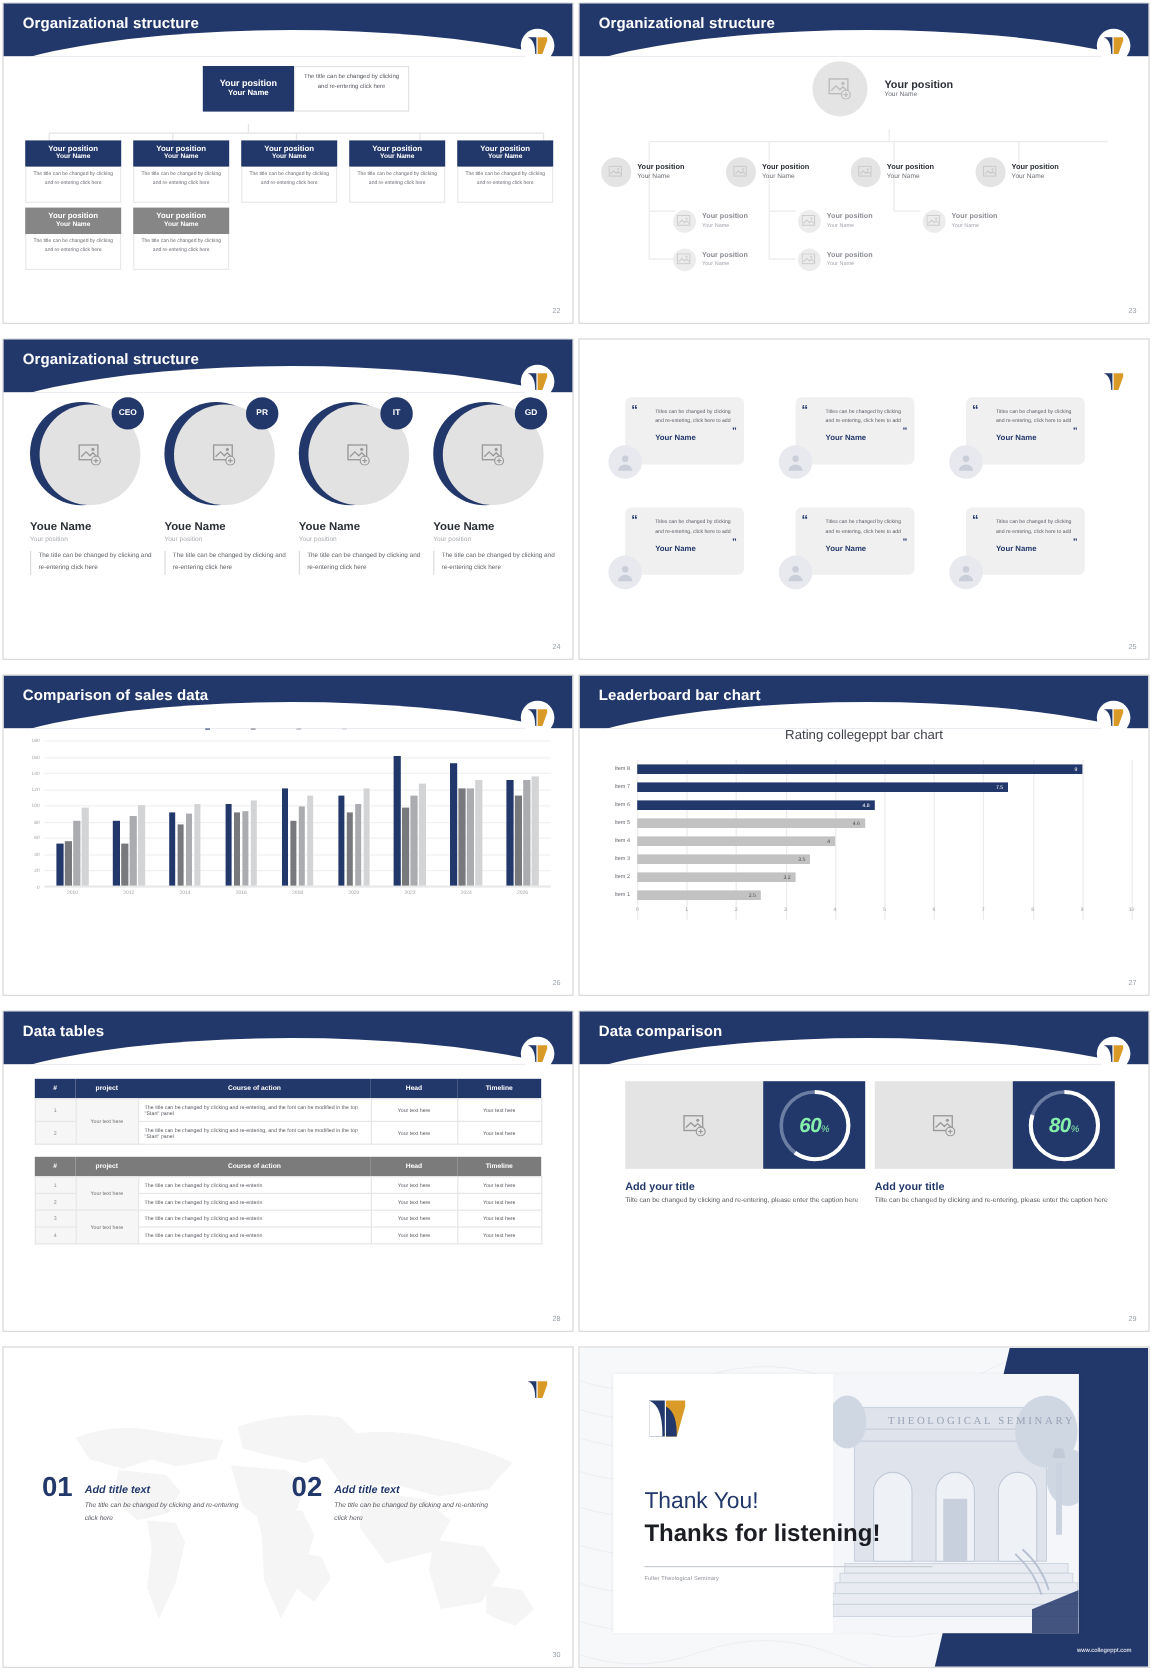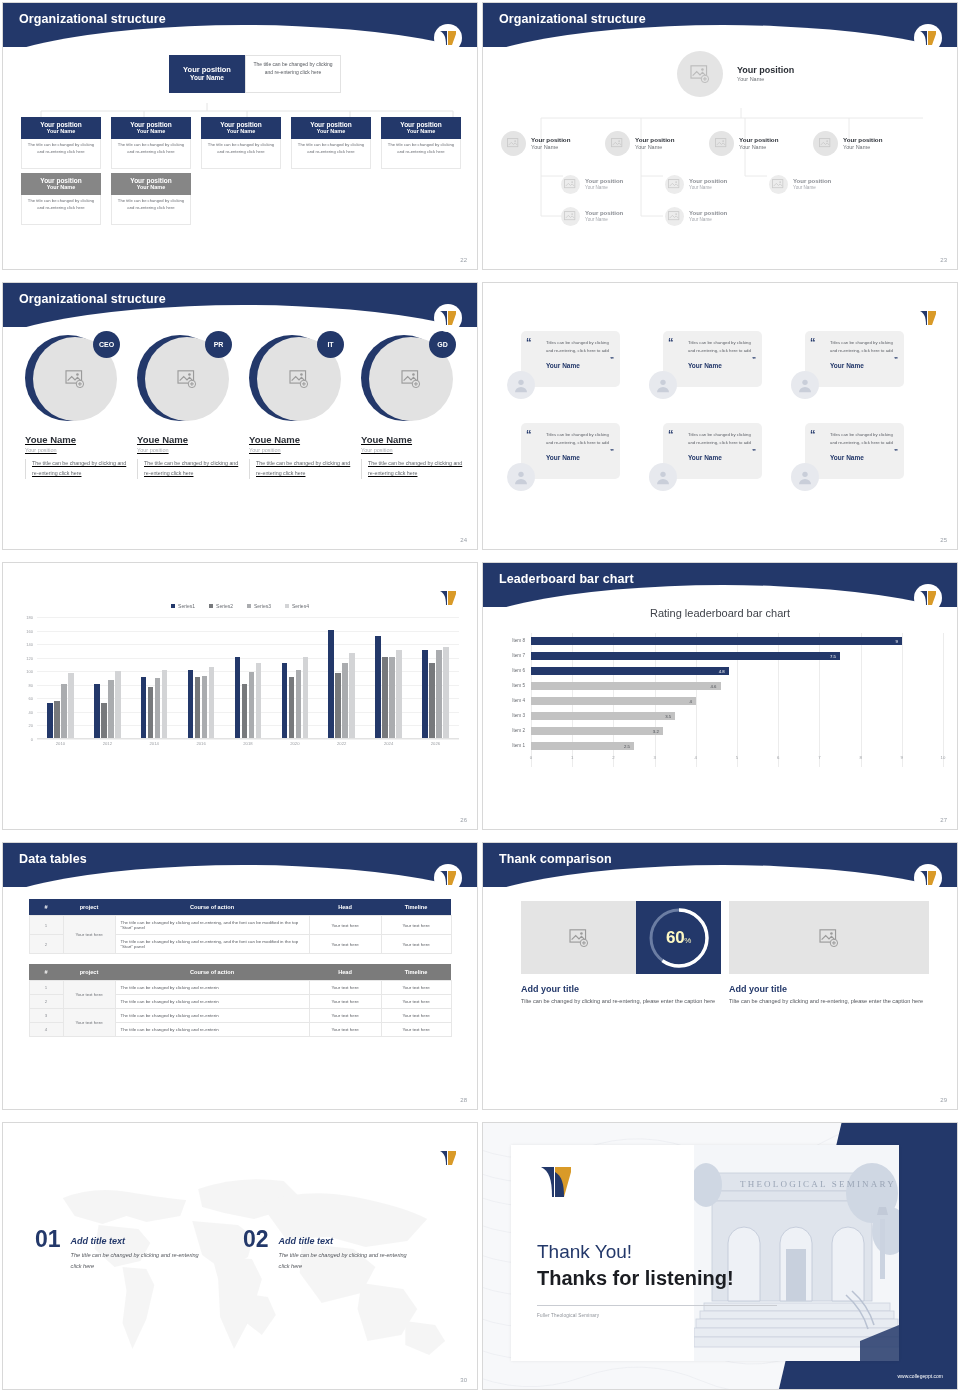--- a/index.html
+++ b/index.html
@@ -85,21 +85,21 @@
     border-radius:50%; background:#e4e4e4;
     display:flex; align-items:center; justify-content:center;
   }
   .ph svg { opacity:.55; }
   .lbl .p { font-size:9px; font-weight:bold; color:#2b2f36; line-height:1.15; }
   .lbl .n { font-size:5.5px; color:#6d7176; line-height:1.5; }
   .lbl.sm .p { font-size:6px; color:#8a8d93; font-weight:bold;}
   .lbl.sm .n { font-size:4.6px; color:#a4a7ad; }
 
   
-  .s24-item { position:absolute; width:108px;text-decoration:underline; }
+  .s24-item { position:absolute; width:108px; }
   .circ-wrap { position:relative; width:95px; height:95px; }
   .circ-back {
     position:absolute; left:0; top:2px; width:86px; height:86px;
     border-radius:50%; background:#23386a;
   }
   .circ-front {
     position:absolute; left:8px; top:4px; width:84px; height:84px;
     border-radius:50%; background:#e2e2e2;
     display:flex; align-items:center; justify-content:center;
   }
@@ -173,21 +173,21 @@
   .tbl td.idx { width:34px; text-align:center; background:#f6f6f6; color:#8d9096; }
   .tbl td.proj { width:52px; text-align:center; background:#f6f6f6; color:#6d7075; }
   .tbl td.hd  { width:72px; text-align:center; }
   .tbl td.tl  { width:70px; text-align:center; }
 
   
   .dc-card { position:absolute; width:200px; }
   .dc-media { display:flex; height:73px; }
   .dc-img { flex:1; background:#e4e4e4; display:flex; align-items:center; justify-content:center; }
   .dc-ring { width:85px; background:#23386a; display:flex; align-items:center; justify-content:center; position:relative; }
-  .dc-num { position:absolute; color:#fef9c3; font-size:17px; font-weight:bold; letter-spacing:-.4px; }
+  .dc-num { position:absolute; color:#86efac; font-size:17px; font-weight:bold; letter-spacing:-.4px;font-style:italic; }
   .dc-num small { font-size:8px; font-weight:normal; }
   .dc-title { font-size:9px; font-weight:bold; color:#23386a; margin-top:10px; }
   .dc-desc { font-size:5.6px; color:#53565c; line-height:1.75; margin-top:3px; }
 
   
   .map { position:absolute; left:0; top:40px; width:100%; height:225px; opacity:.5; }
   .gb-item { position:absolute; top:105px; display:flex; }
   .gb-num { font-size:23px; font-weight:bold; color:#23386a; line-height:1; }
   .gb-txt { margin-left:10px; padding-top:8px;font-style:italic; }
   .gb-title { font-size:9px; font-weight:bold; color:#23386a; }
@@ -639,20 +639,25 @@
               <circle cx="12" cy="8" r="4" fill="#c9ced9"></circle>
               <path d="M3 23 a9 8 0 0 1 18 0z" fill="#c9ced9"></path>
             </svg>
           </div>
         </div>
       </div>
   <div class="pgno">25</div>
 </div>
 
 <div class="slide r2 c0">
+  <div class="hdr">
+    <div class="band"></div>
+        <div class="curve"></div>
+    <div class="title">Comparison of sales data</div>
+  </div>
   <div class="logo">
     <svg width="30" height="30" viewBox="0 0 30 30">
           <circle cx="15" cy="15" r="14" fill="#fff"></circle>
           <path d="M7 8 h7 v14 h-7z" fill="#23386a"></path>
           <path d="M15 8 h8 v3 l-4 11 h-4z" fill="#d99a28"></path>
           <path d="M7 8 c4 2 6 6 6 14 l-6 0z" fill="#fff"></path>
         </svg>
   </div>
   <div style="margin-top:40px;">
     <div class="legend" id="salesLegend">
@@ -766,21 +771,21 @@
   </div>
   <div class="logo">
     <svg width="30" height="30" viewBox="0 0 30 30">
           <circle cx="15" cy="15" r="14" fill="#fff"></circle>
           <path d="M7 8 h7 v14 h-7z" fill="#23386a"></path>
           <path d="M15 8 h8 v3 l-4 11 h-4z" fill="#d99a28"></path>
           <path d="M7 8 c4 2 6 6 6 14 l-6 0z" fill="#fff"></path>
         </svg>
   </div>
   <div style="margin-top:44px;">
-    <div class="chart-title">Rating leaderboard bar chart</div>
+    <div class="chart-title">Rating collegeppt bar chart</div>
     <div class="hplot">
       <div id="lbGrid">
             <div class="hgrid" style="left:calc(34px + 0% * (100% - 34px) / 100%)"></div>
             <div class="hgrid" style="left:calc(34px + 10% * (100% - 34px) / 100%)"></div>
             <div class="hgrid" style="left:calc(34px + 20% * (100% - 34px) / 100%)"></div>
             <div class="hgrid" style="left:calc(34px + 30% * (100% - 34px) / 100%)"></div>
             <div class="hgrid" style="left:calc(34px + 40% * (100% - 34px) / 100%)"></div>
             <div class="hgrid" style="left:calc(34px + 50% * (100% - 34px) / 100%)"></div>
             <div class="hgrid" style="left:calc(34px + 60% * (100% - 34px) / 100%)"></div>
             <div class="hgrid" style="left:calc(34px + 70% * (100% - 34px) / 100%)"></div>
@@ -954,21 +959,21 @@
           </tbody>
         </table>
   </div>
   <div class="pgno">28</div>
 </div>
 
 <div class="slide r3 c1">
   <div class="hdr">
     <div class="band"></div>
         <div class="curve"></div>
-    <div class="title">Thank comparison</div>
+    <div class="title">Data comparison</div>
   </div>
   <div class="logo">
     <svg width="30" height="30" viewBox="0 0 30 30">
           <circle cx="15" cy="15" r="14" fill="#fff"></circle>
           <path d="M7 8 h7 v14 h-7z" fill="#23386a"></path>
           <path d="M15 8 h8 v3 l-4 11 h-4z" fill="#d99a28"></path>
           <path d="M7 8 c4 2 6 6 6 14 l-6 0z" fill="#fff"></path>
         </svg>
   </div>
   <div id="s29">
@@ -997,20 +1002,27 @@
         <div class="dc-card" style="left:246px;top:58px">
           <div class="dc-media">
             <div class="dc-img">
               <svg width="20" height="18" viewBox="0 0 24 22">
                 <rect x="1" y="1" width="19" height="15" fill="none" stroke="#9a9a9a" stroke-width="1.4"></rect>
                 <path d="M3 13 l5-5 4 4 3-3 4 4" fill="none" stroke="#9a9a9a" stroke-width="1.4"></path>
                 <circle cx="15" cy="5.5" r="1.6" fill="#9a9a9a"></circle>
                 <circle cx="18" cy="17" r="4.5" fill="#e4e4e4" stroke="#9a9a9a" stroke-width="1.2"></circle>
                 <path d="M18 14.6 v4.8 M15.6 17 h4.8" stroke="#9a9a9a" stroke-width="1.2"></path>
               </svg>
+            </div>
+            <div class="dc-ring">
+              <svg width="66" height="66" viewBox="0 0 66 66">
+                <circle cx="33" cy="33" r="28" fill="none" stroke="#6b7da3" stroke-width="3"></circle>
+                <circle cx="33" cy="33" r="28" fill="none" stroke="#ffffff" stroke-width="3.4" stroke-dasharray="175.92918860102841" stroke-dashoffset="35.185837720205676" transform="rotate(-90 33 33)" stroke-linecap="butt"></circle>
+              </svg>
+              <div class="dc-num">80<small>%</small></div>
             </div>
           </div>
           <div class="dc-title">Add your title</div>
           <div class="dc-desc">Tilte can be changed by clicking and re-entering, please enter the caption here</div>
         </div>
       </div>
   <div class="pgno">29</div>
 </div>
 
 <div class="slide r4 c0">

